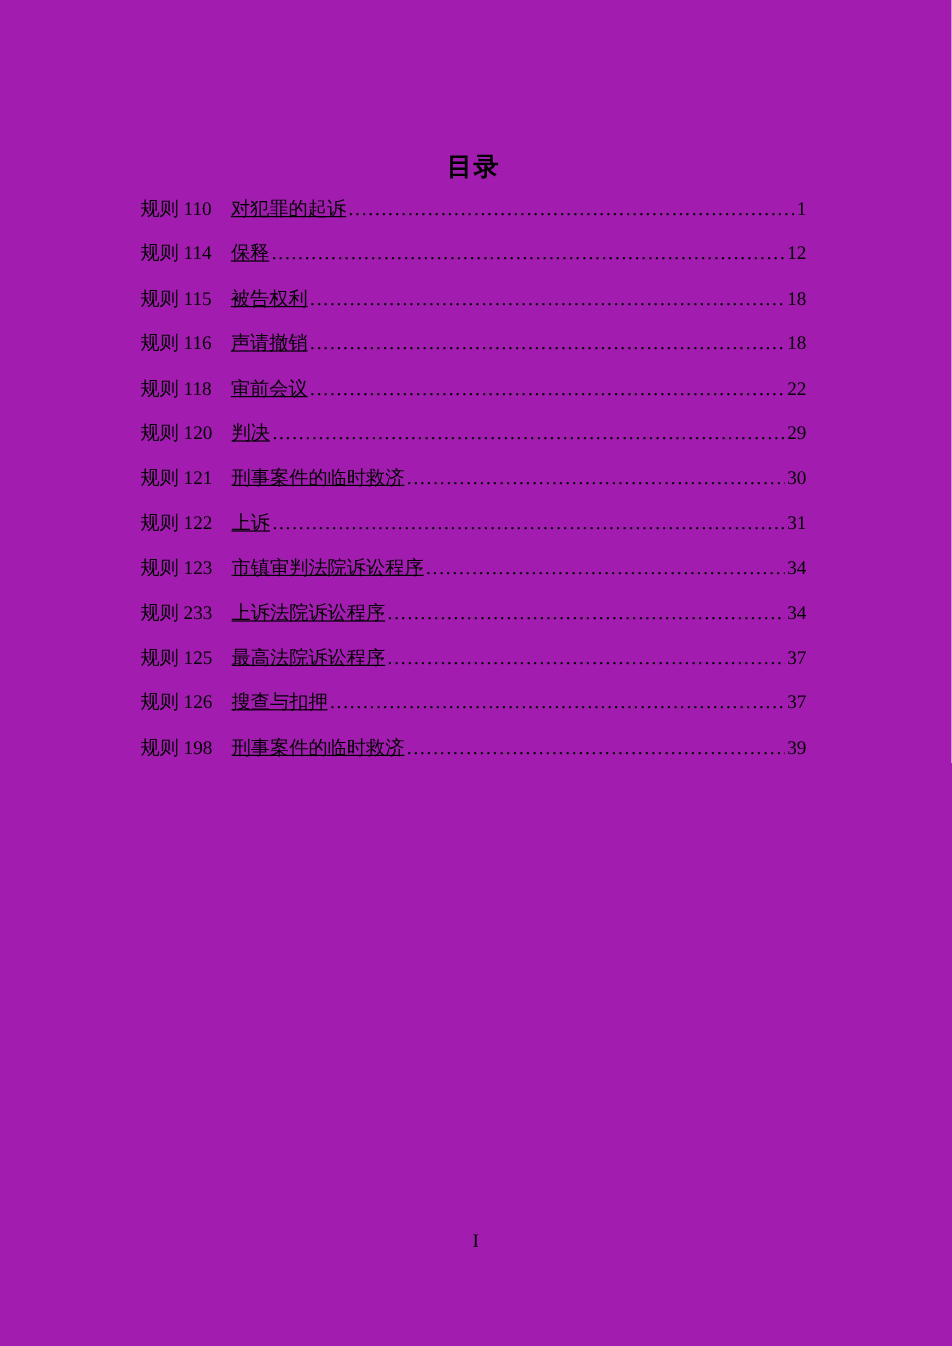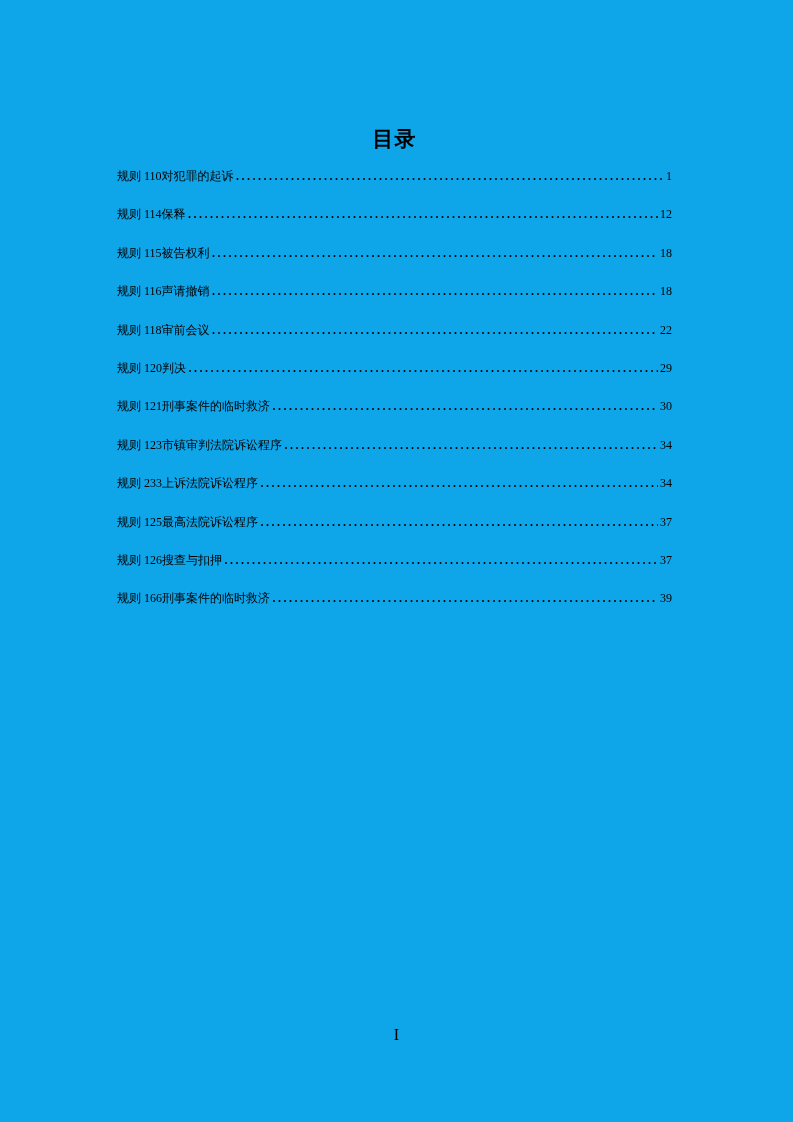--- a/index.html
+++ b/index.html
@@ -4,21 +4,21 @@
 <style>
   html, body {
     margin: 0;
     padding: 0;
     background: #ffffff;
   }
   .page {
     position: relative;
     width: 793px;
     height: 1122px;
-    background: #0ea5e9;
+    background: #a21caf;
     color: #000000;
     font-family: "Liberation Serif", "DejaVu Serif", serif;
     overflow: hidden;
   }
   .content {
     position: absolute;
     left: 117px;
     top: 0;
     width: 555px;
   }
@@ -32,28 +32,29 @@
     letter-spacing: 1px;
   }
   .toc {
     margin-top: 12px;
   }
   .toc-row {
     display: flex;
     align-items: baseline;
     line-height: 22px;
     margin-bottom: 15.4px;
-    font-size: 12px;
+    font-size: 16px;
   }
   .toc-rule {
     white-space: nowrap;
   }
   .toc-title {
     white-space: nowrap;
-    margin-left: 0;
+    margin-left: 16px;
+    text-decoration: underline;
   }
   .toc-dots {
     flex: 1;
     overflow: hidden;
     white-space: nowrap;
     margin-left: 2px;
     min-width: 10px;
   }
   .toc-dots::after {
     content: "....................................................................................................................................................................................................";
@@ -130,20 +131,26 @@
           <span class="toc-page">29</span>
         </div>
 
         <div class="toc-row">
           <span class="toc-rule">规则 121</span>
           <span class="toc-title">刑事案件的临时救济</span>
           <span class="toc-dots"></span>
           <span class="toc-page">30</span>
         </div>
 
+        <div class="toc-row">
+          <span class="toc-rule">规则 122</span>
+          <span class="toc-title">上诉</span>
+          <span class="toc-dots"></span>
+          <span class="toc-page">31</span>
+        </div>
 
         <div class="toc-row">
           <span class="toc-rule">规则 123</span>
           <span class="toc-title">市镇审判法院诉讼程序</span>
           <span class="toc-dots"></span>
           <span class="toc-page">34</span>
         </div>
 
         <div class="toc-row">
           <span class="toc-rule">规则 233</span>
@@ -160,21 +167,21 @@
         </div>
 
         <div class="toc-row">
           <span class="toc-rule">规则 126</span>
           <span class="toc-title">搜查与扣押</span>
           <span class="toc-dots"></span>
           <span class="toc-page">37</span>
         </div>
 
         <div class="toc-row">
-          <span class="toc-rule">规则 166</span>
+          <span class="toc-rule">规则 198</span>
           <span class="toc-title">刑事案件的临时救济</span>
           <span class="toc-dots"></span>
           <span class="toc-page">39</span>
         </div>
       </div>
   </div>
   <div class="footer">
     <span>I</span>
   </div>
 </div>

